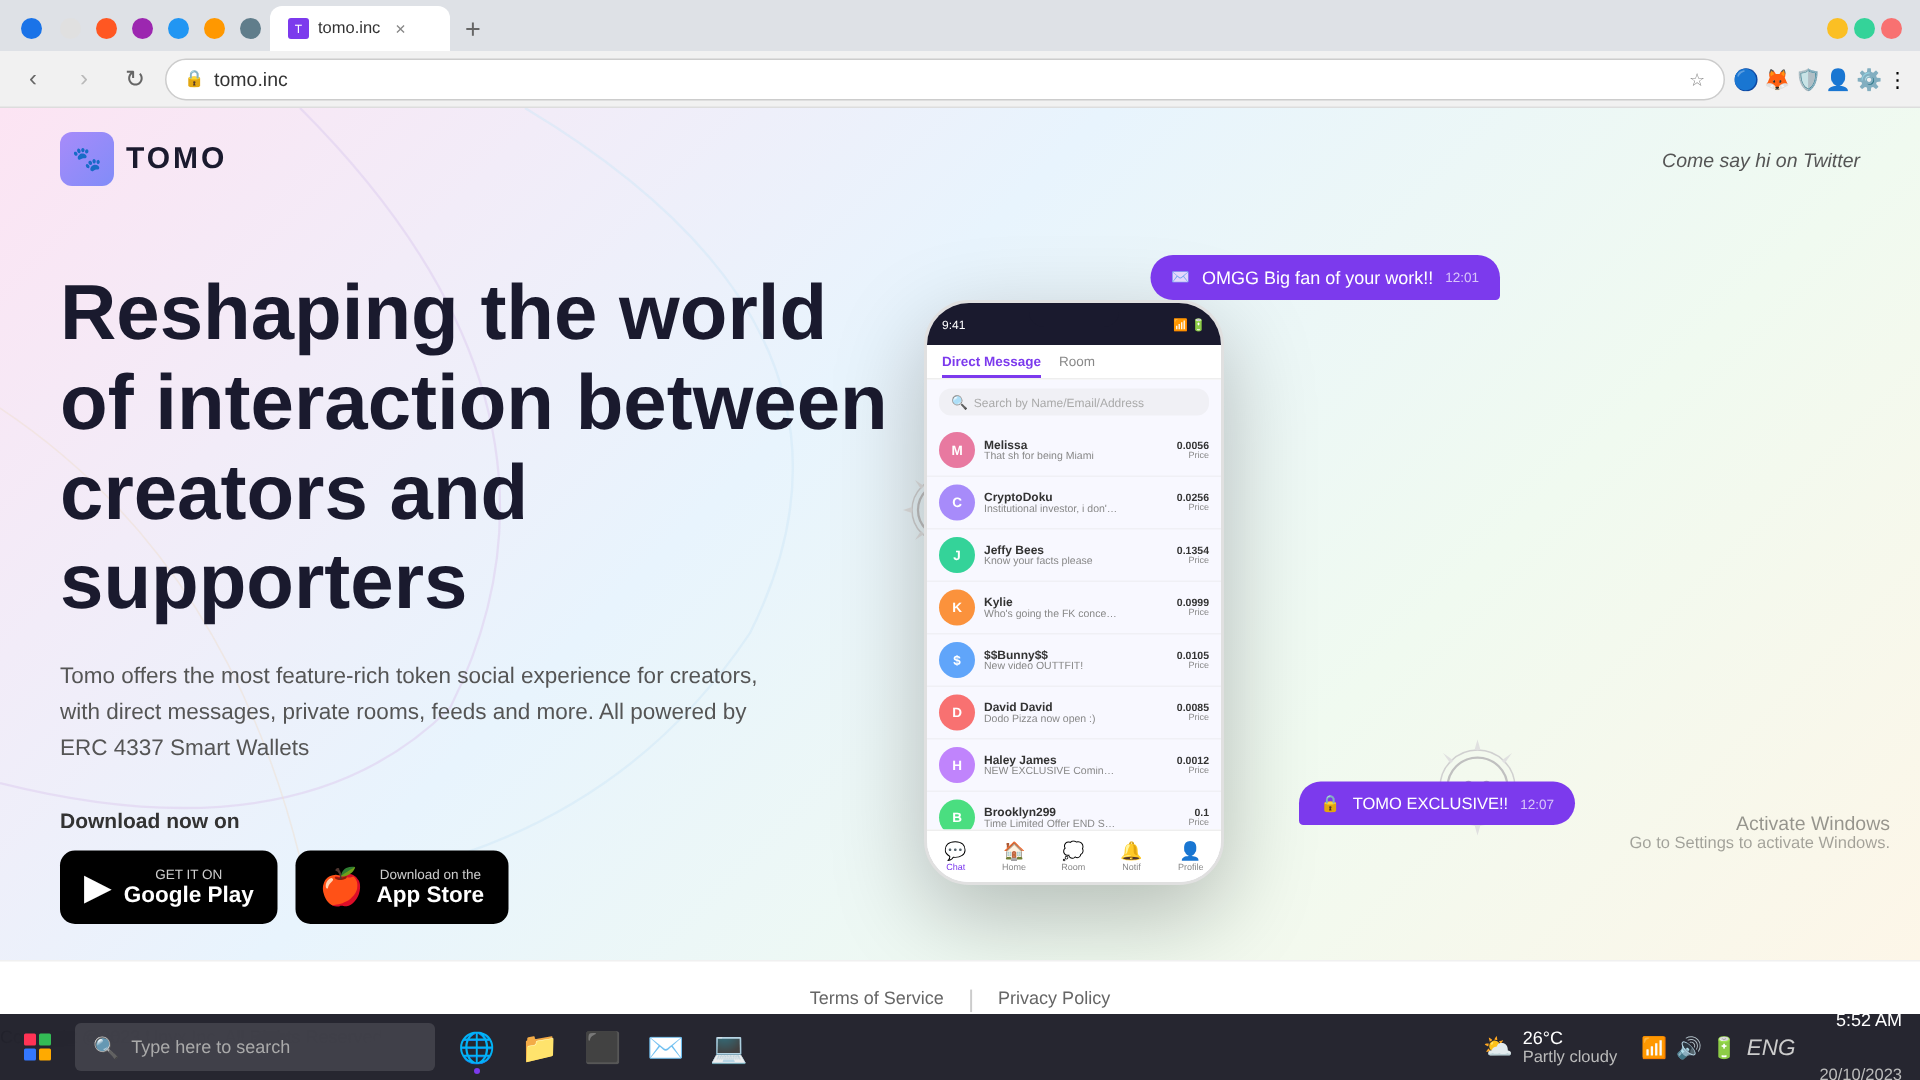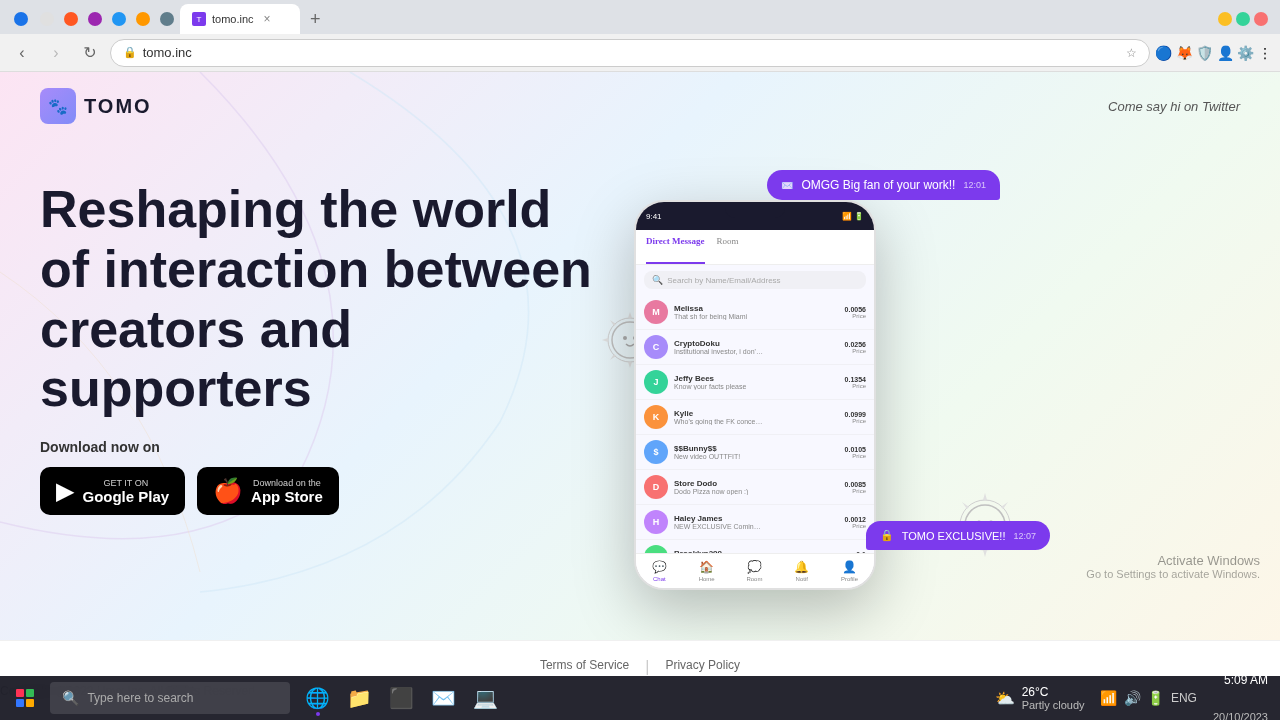--- a/index.html
+++ b/index.html
@@ -161,22 +161,22 @@
       z-index: 20;
       white-space: nowrap;
     }
     .bubble-icon { font-size: 10px; opacity: 0.8; }
     .bubble-time { font-size: 9px; opacity: 0.7; }
 
     
     .phone-frame {
       position: absolute;
       top: 40px;
-      left: 34px;
-      width: 242px;
+      left: 16px;
+      width: 200px;
       height: 390px;
       background: #fff;
       border-radius: 30px;
       box-shadow: 0 20px 60px rgba(0,0,0,0.25);
       overflow: hidden;
       border: 2px solid #e0e0e0;
       z-index: 10;
     }
     .phone-notch-bar {
       background: #1a1a2e;
@@ -219,23 +219,22 @@
     .phone-tabs {
       display: flex;
       background: #fff;
       padding: 6px 10px 0;
       border-bottom: 1px solid #eee;
       gap: 12px;
     }
     .phone-tab {
       font-size: 9px;
       color: #888;
-      padding-bottom: 16px;
+      padding-bottom: 4px;
       cursor: pointer;
-      font-family: Liberation Serif, serif;
     }
     .phone-tab.active {
       color: #7c3aed;
       border-bottom: 2px solid #7c3aed;
       font-weight: 600;
     }
     .phone-search {
       display: flex;
       align-items: center;
       margin: 6px 8px;
@@ -439,21 +438,21 @@
     .taskbar-time { font-size: 12px; color: #fff; font-weight: 500; }
     .taskbar-date { font-size: 11px; color: #bbb; margin-top: 24px; }
     .taskbar-icons { display: flex; align-items: center; gap: 6px; }
     .taskbar-icon { font-size: 14px; color: #ccc; cursor: pointer; }
     .taskbar-temp { font-size: 12px; color: #fff; }
     .taskbar-weather { font-size: 11px; color: #bbb; }
 
     
     .activate-watermark {
       position: absolute;
-      bottom: 60px;
+      bottom: 72px;
       right: 20px;
       text-align: right;
       pointer-events: none;
     }
     .activate-title { font-size: 13px; color: rgba(0,0,0,0.4); }
     .activate-sub { font-size: 11px; color: rgba(0,0,0,0.35); }
   </style>
 </head>
 <body>
 
@@ -533,20 +532,21 @@
       </div>
       <span class="logo-text">TOMO</span>
     </div>
     <a class="twitter-link" href="#">Come say hi on Twitter</a>
   </nav>
 
   <div class="hero">
 
     <div class="hero-left">
       <h1 class="hero-heading">Reshaping the world of interaction between creators and supporters</h1>
+      <p class="hero-subtext">Tomo offers the most feature-rich token social experience for creators, with direct messages, private rooms, feeds and more. All powered by ERC 4337 Smart Wallets</p>
       <p class="download-label">Download now on</p>
       <div class="download-buttons">
         <button class="store-btn">
           <span class="store-icon">▶</span>
           <div>
             <span class="store-btn-text-small">GET IT ON</span>
             <span class="store-btn-text-large">Google Play</span>
           </div>
         </button>
         <button class="store-btn">
@@ -663,21 +663,21 @@
       <div class="phone-msg-preview">New video OUTTFIT!</div>
     </div>
     <div class="phone-msg-meta">
       <div class="phone-msg-amount">0.0105</div>
       <div class="phone-msg-price">Price</div>
     </div>
   </div>
               <div class="phone-msg-item">
     <div class="phone-avatar" style="background:#f87171;">D</div>
     <div class="phone-msg-body">
-      <div class="phone-msg-name">Store Dodo</div>
+      <div class="phone-msg-name">David David</div>
       <div class="phone-msg-preview">Dodo Pizza now open :)</div>
     </div>
     <div class="phone-msg-meta">
       <div class="phone-msg-amount">0.0085</div>
       <div class="phone-msg-price">Price</div>
     </div>
   </div>
               <div class="phone-msg-item">
     <div class="phone-avatar" style="background:#c084fc;">H</div>
     <div class="phone-msg-body">
@@ -807,20 +807,20 @@
       <span style="font-size:16px;">⛅</span>
       <div>
         <div class="taskbar-temp">26°C</div>
         <div class="taskbar-weather">Partly cloudy</div>
       </div>
     </div>
     <div class="taskbar-icons" style="margin-right:8px;">
       <span class="taskbar-icon">📶</span>
       <span class="taskbar-icon">🔊</span>
       <span class="taskbar-icon">🔋</span>
-      <span style="font-size:12px;color:#ccc;">ENG</span>
+      <span style="font-size:15px;color:#ccc;font-style:italic;">ENG</span>
     </div>
     <div class="taskbar-status">
-      <span class="taskbar-time">5:09 AM</span>
+      <span class="taskbar-time">5:52 AM</span>
       <span class="taskbar-date">20/10/2023</span>
     </div>
   </div>
 </div>
 
 </body></html>

